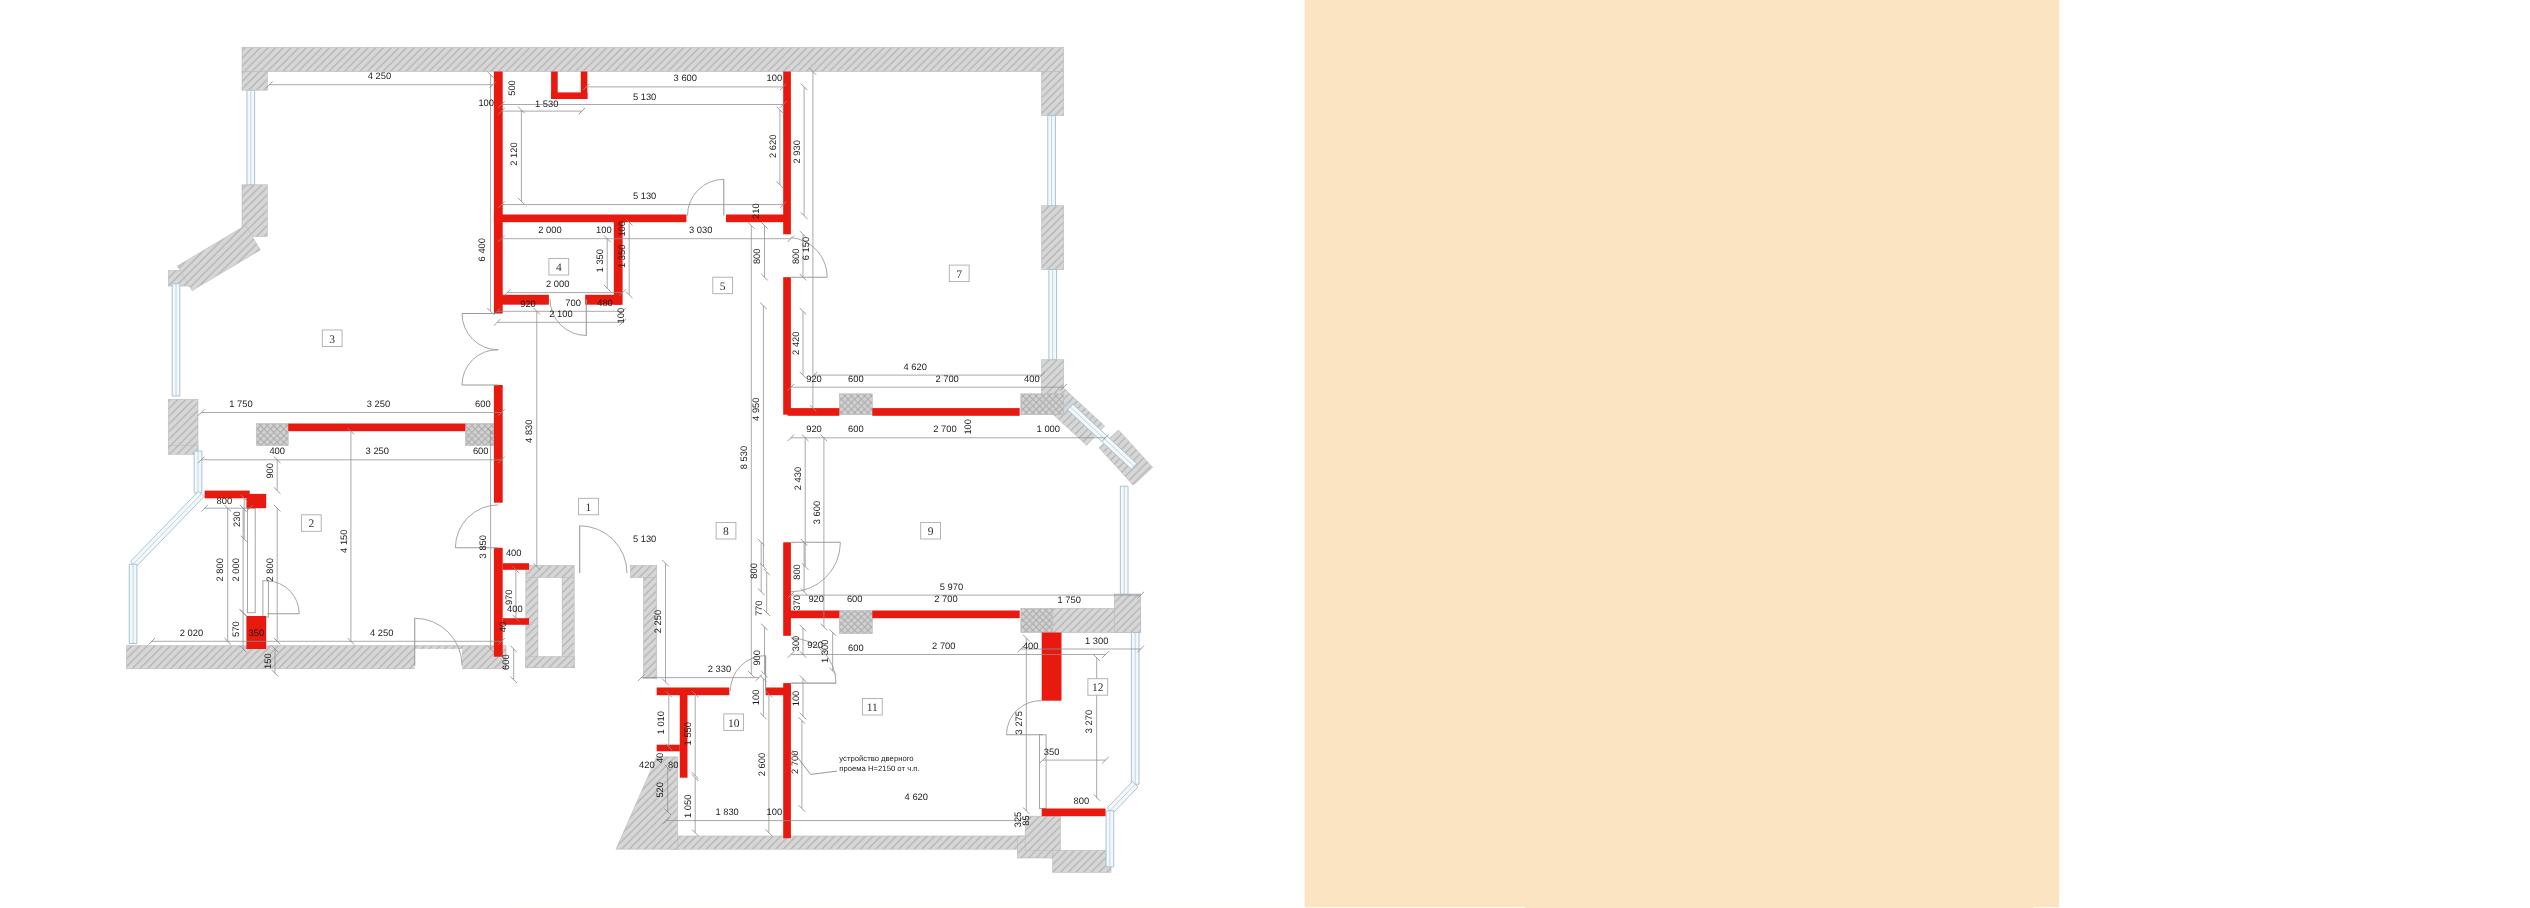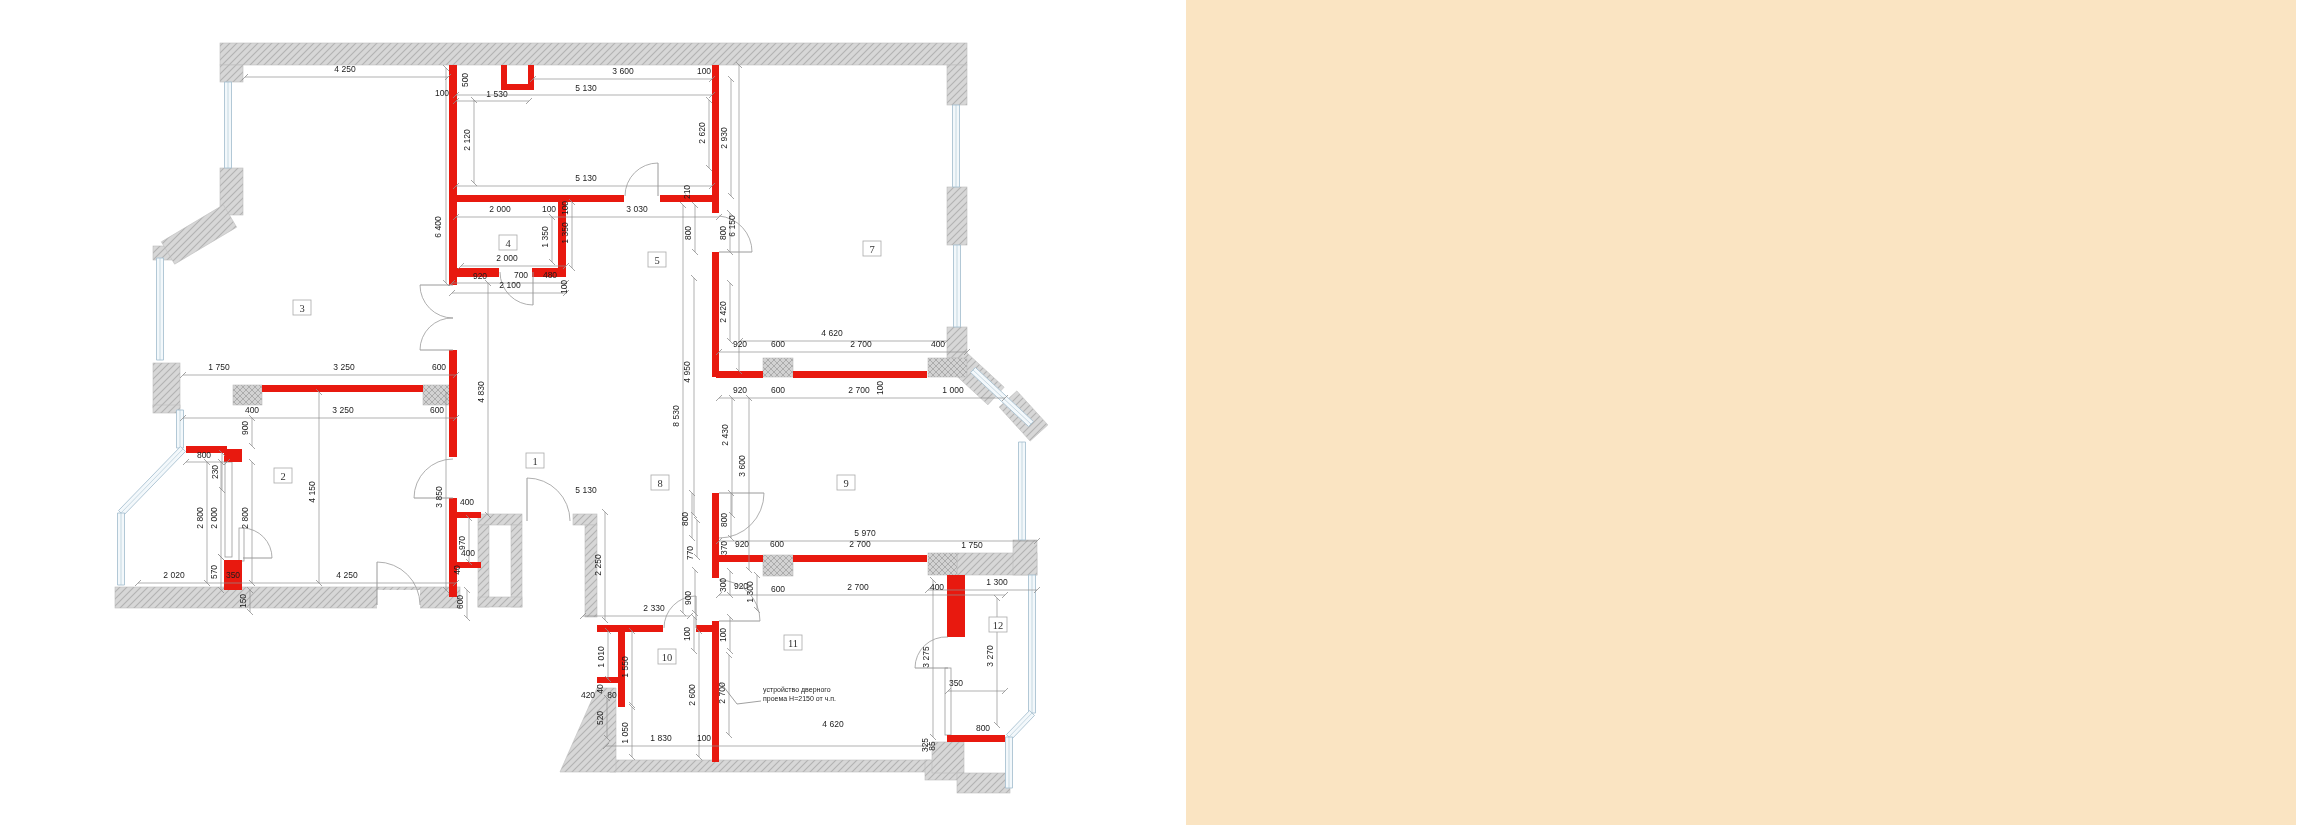--- a/index.html
+++ b/index.html
@@ -1,16 +1,16 @@
 <!DOCTYPE html>
 <html><head>
 <meta charset="utf-8">
 <style>
   html,body{margin:0;padding:0;background:#ffffff;}
-  .stage{position:relative;width:2296px;height:825px;overflow:hidden;background:#fef9c3;text-decoration:underline;}
+  .stage{position:relative;width:1872px;height:825px;overflow:hidden;background:#fef9c3;text-decoration:underline;}
   svg{position:absolute;left:0;top:0;}
   text{font-family:"Liberation Sans","DejaVu Sans",sans-serif;}
   .roomnum{font-family:"Liberation Serif","DejaVu Serif",serif;}
 </style>
 </head>
 <body>
 
 <div class="stage">
   <svg id="plan-svg" width="2300" height="825" viewBox="0 0 2300 825">
       <defs>

